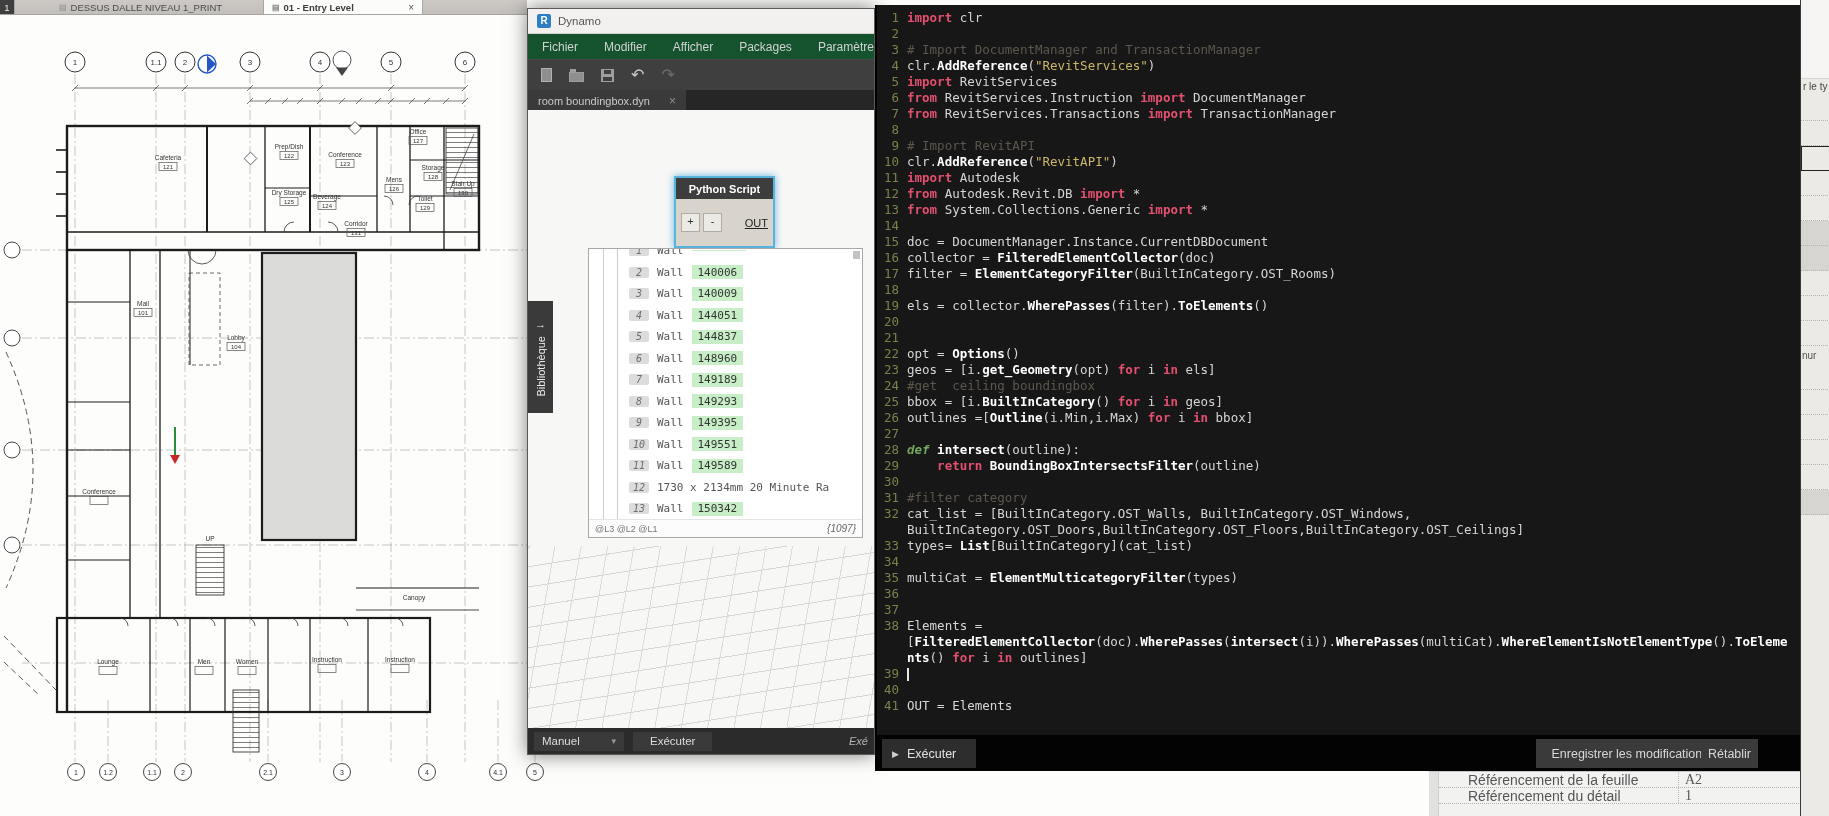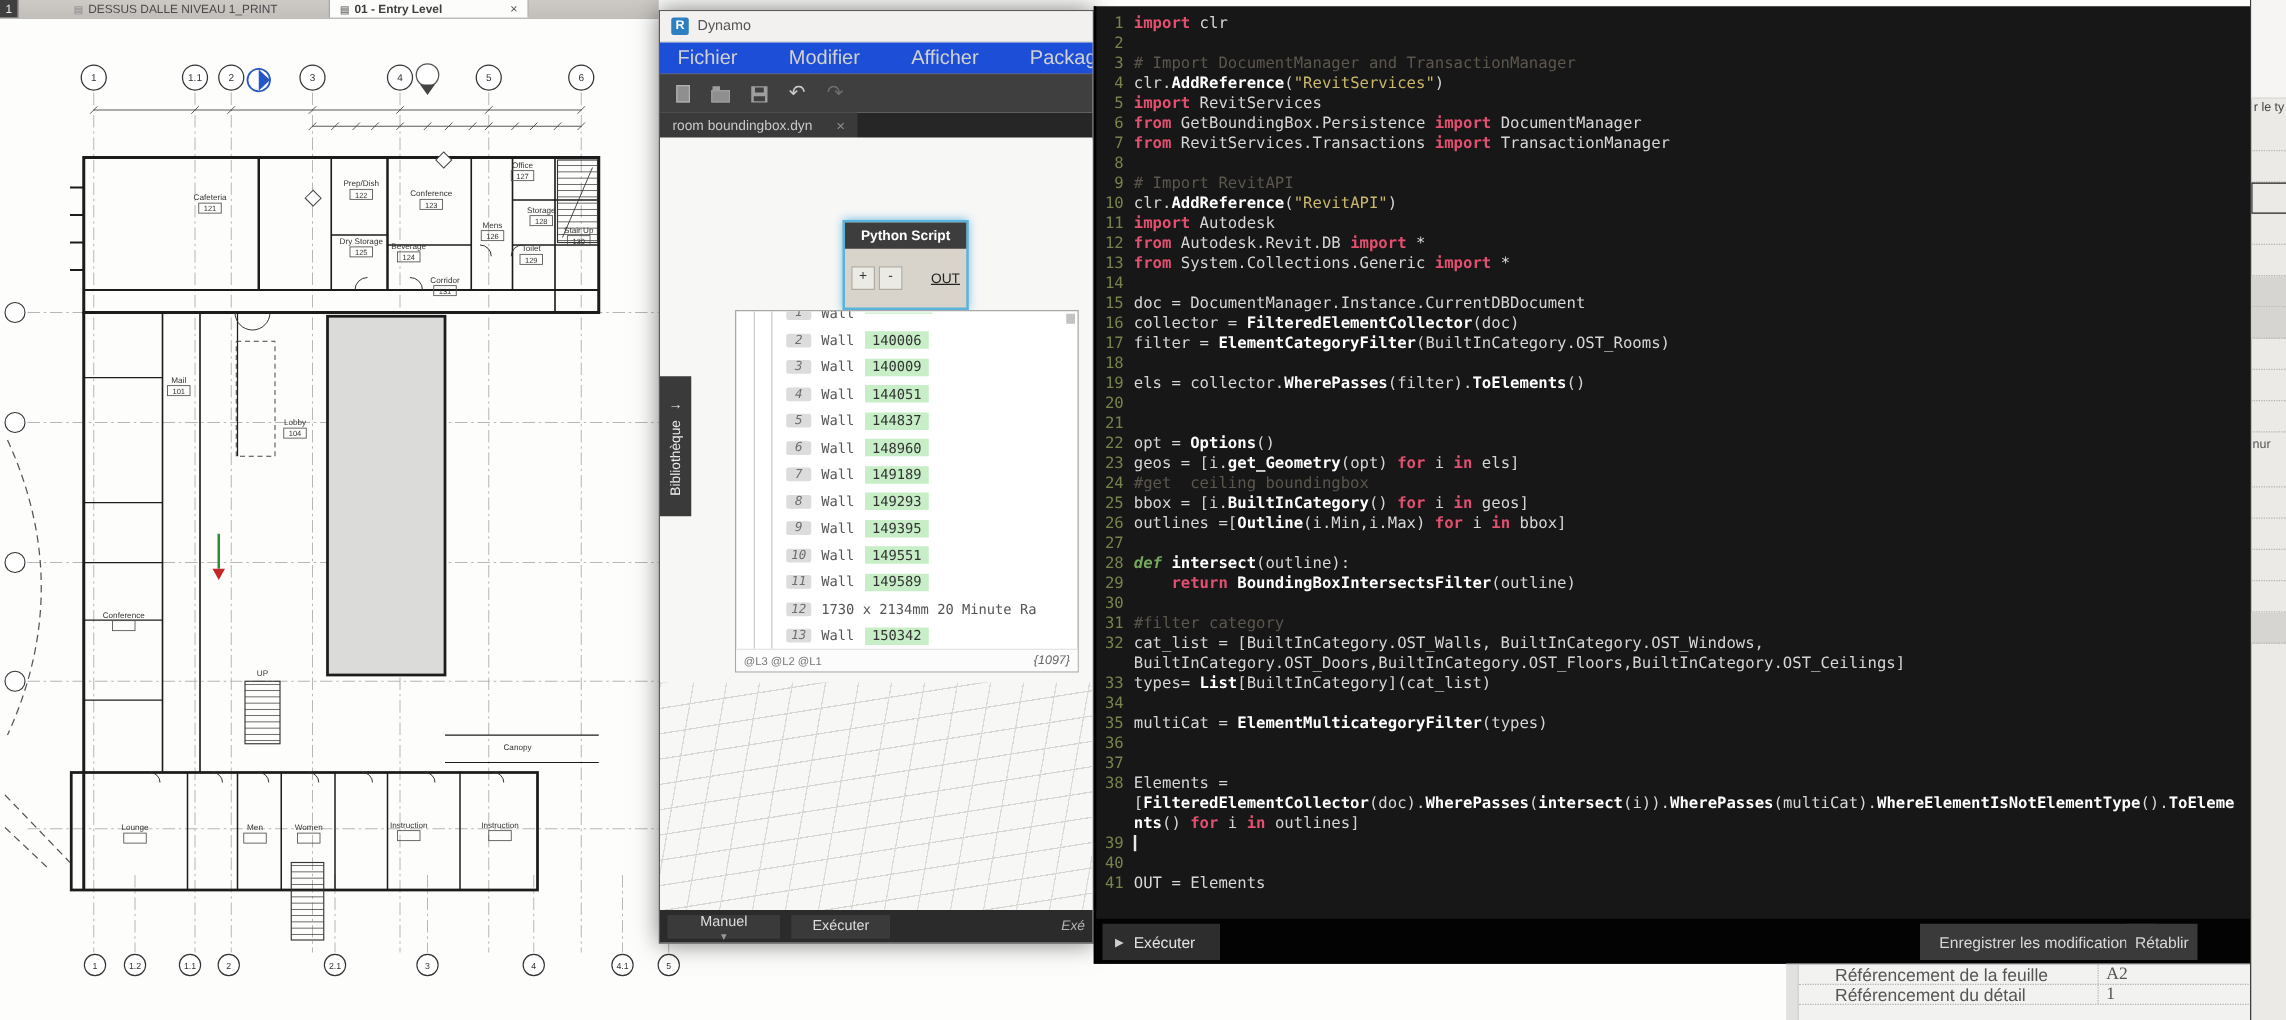--- a/index.html
+++ b/index.html
@@ -17,21 +17,21 @@
   .tabicon{font-size:8px;color:#888;}
   .closex{margin-left:auto;color:#555;font-weight:normal;font-size:10px;}
   .plan-svg{position:absolute;top:0;left:0;}
   .plan-svg text{font-family:"Liberation Sans",sans-serif;fill:#333;}
 
   
   .dynamo{position:absolute;left:527px;top:8px;width:348px;height:747px;z-index:3;background:#f6f6f5;border:1px solid #5a5a5a;box-shadow:0 0 18px rgba(0,0,0,.5);box-sizing:border-box;}
   .dtitle{height:24px;background:#f2f1ef;border-bottom:1px solid #d4d2cf;display:flex;align-items:center;gap:7px;padding:0 9px;}
   .dlogo{width:14px;height:14px;background:#2e7fc1;border-radius:2px;color:#fff;font-size:10px;font-weight:bold;text-align:center;line-height:14px;}
   .dtitle-text{font-size:11.5px;color:#555;}
-  .dmenu{height:25px;background:#1d4ed8;display:flex;align-items:center;gap:41px;padding:0 14px;font-size:16px;color:#d2d2d2;overflow:hidden;white-space:nowrap;}
+  .dmenu{height:25px;background:#14532d;display:flex;align-items:center;gap:26px;padding:0 14px;font-size:12px;color:#d2d2d2;overflow:hidden;white-space:nowrap;}
   .dtools{height:30px;background:#3f3f3f;border-top:1px solid #4a4a4a;display:flex;align-items:center;gap:17px;padding:0 13px;}
   .ic-new{width:11px;height:14px;border:1.5px solid #b2b2b2;box-sizing:border-box;background:#8f8f8f;}
   .ic-folder{width:15px;height:10px;border:1.5px solid #9e9e9e;background:#8f8f8f;position:relative;box-sizing:border-box;margin-top:3px;}
   .ic-folder::before{content:"";position:absolute;top:-4px;left:0;width:6px;height:3px;background:#9e9e9e;}
   .ic-save{width:13px;height:13px;background:#9e9e9e;position:relative;}
   .ic-save::before{content:"";position:absolute;top:1px;left:3px;width:7px;height:4px;background:#3f3f3f;}
   .ic-save::after{content:"";position:absolute;bottom:1px;left:2px;width:9px;height:4px;background:#3f3f3f;}
   .ic-undo{color:#c9c9c9;font-size:16px;line-height:14px;}
   .ic-redo{color:#6d6d6d;font-size:16px;line-height:14px;}
   .dtabs{height:22px;background:#262626;display:flex;align-items:stretch;}
@@ -56,21 +56,21 @@
   .wrows{margin-top:-9px;padding-left:40px;}
   .wrow{height:21.5px;display:flex;align-items:center;gap:8px;font-family:"DejaVu Sans Mono",monospace;font-size:11px;white-space:nowrap;}
   .widx{font-style:italic;color:#6e6e6e;background:#dcdcdc;min-width:16px;text-align:center;border-radius:2px;padding:0 2px;font-size:10px;}
   .wname{color:#555;}
   .wval{background:#c7eec6;color:#333;padding:0.5px 6px;}
   .wscroll{position:absolute;right:2px;top:2px;width:7px;height:8px;background:#c2c2c2;}
   .wfoot{height:17px;display:flex;justify-content:space-between;align-items:center;padding:0 6px;background:#fcfcfc;border-top:1px solid #e4e4e4;}
   .wlv{font-size:9px;color:#777;}
   .wcount{font-size:10px;font-style:italic;color:#666;}
   .drun{position:absolute;left:0;right:0;bottom:0;height:26px;background:#2b2b2b;display:flex;align-items:center;gap:9px;padding:0 6px;box-sizing:border-box;}
-  .dsel{width:90px;height:19px;background:#3a3a3a;color:#ddd;font-size:11.5px;display:flex;align-items:center;justify-content:space-between;padding:0 8px;box-sizing:border-box;flex-direction:column;}
+  .dsel{width:90px;height:19px;background:#3a3a3a;color:#ddd;font-size:11.5px;display:flex;align-items:center;justify-content:space-between;padding:0 8px;box-sizing:border-box;}
   .dsel .car{color:#999;font-size:9px;}
   .dbtn{height:19px;background:#3a3a3a;color:#ddd;font-size:11.5px;padding:0 17px;display:flex;align-items:center;}
   .dstatus{margin-left:auto;font-style:italic;color:#b3b3b3;font-size:11px;white-space:nowrap;}
 
   
   .editor{position:absolute;left:875px;top:5px;width:925px;height:766px;background:#171717;z-index:4;border-left:2px solid #000;box-sizing:border-box;}
   .codewrap{position:absolute;top:0;left:0;right:0;bottom:36px;overflow:hidden;padding-top:5px;font-family:"DejaVu Sans Mono",monospace;font-size:12.5px;line-height:16px;}
   .cl{display:flex;}
   .ln{flex:none;width:22px;text-align:right;padding-right:8px;color:#76844c;}
   .cd{flex:1;min-width:0;padding-right:10px;white-space:pre-wrap;overflow-wrap:break-word;color:#d6d6d6;}
@@ -489,21 +489,21 @@
           <div class="cl">
             <span class="ln">4</span>
             <span class="cd"><span class="t-p">clr.</span><span class="t-f">AddReference</span><span class="t-p">(</span><span class="t-s">"RevitServices"</span><span class="t-p">)</span></span>
           </div>
           <div class="cl">
             <span class="ln">5</span>
             <span class="cd"><span class="t-k">import </span><span class="t-p">RevitServices</span></span>
           </div>
           <div class="cl">
             <span class="ln">6</span>
-            <span class="cd"><span class="t-k">from </span><span class="t-p">GetBoundingBox.Persistence </span><span class="t-k">import </span><span class="t-p">DocumentManager</span></span>
+            <span class="cd"><span class="t-k">from </span><span class="t-p">RevitServices.Instruction </span><span class="t-k">import </span><span class="t-p">DocumentManager</span></span>
           </div>
           <div class="cl">
             <span class="ln">7</span>
             <span class="cd"><span class="t-k">from </span><span class="t-p">RevitServices.Transactions </span><span class="t-k">import </span><span class="t-p">TransactionManager</span></span>
           </div>
           <div class="cl">
             <span class="ln">8</span>
             <span class="cd"></span>
           </div>
           <div class="cl">

